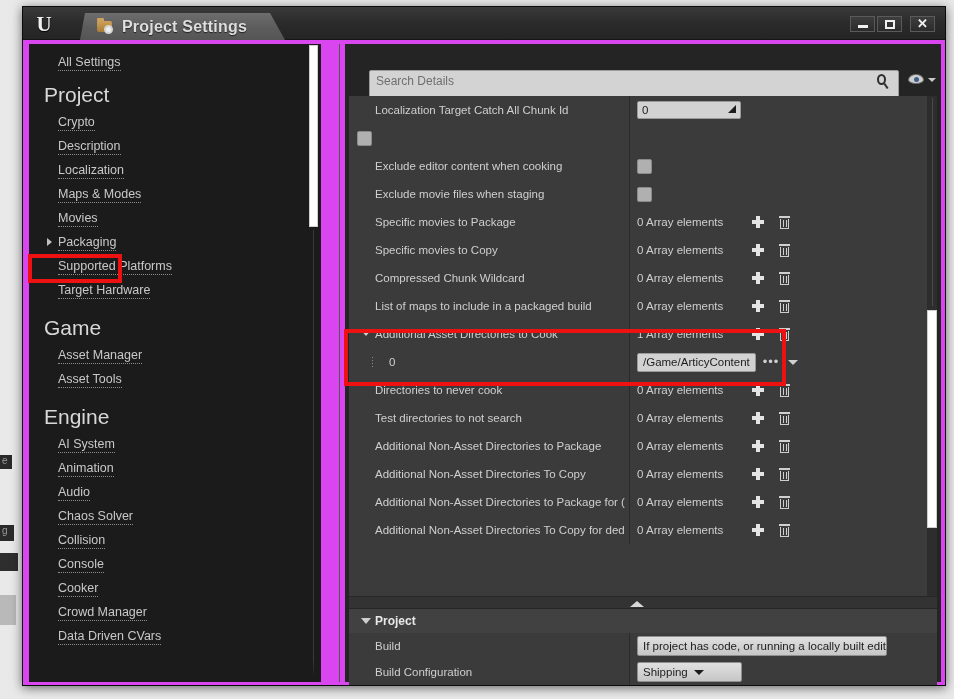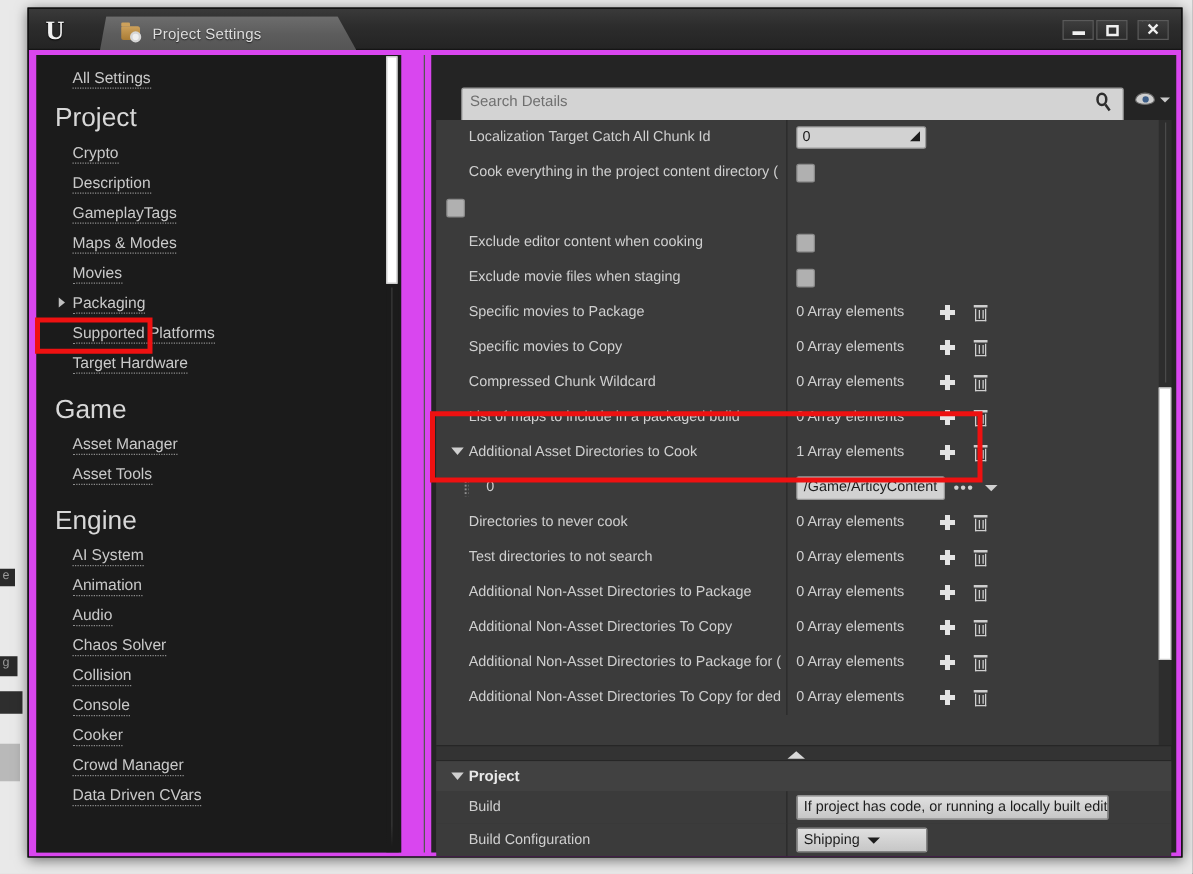--- a/index.html
+++ b/index.html
@@ -80,23 +80,24 @@
     background: #cda15b; border-radius: 1px 1px 0 0;
   }
   .tab-icon .gear {
     position: absolute; left: 7px; top: 6px;
     width: 9px; height: 9px; border-radius: 50%;
     background: #efefef;
     border: 2px solid #d6d6d6;
   }
   #tab-title {
     margin-left: 8px;
-    font-size: 12px; color: #dedede;
+    font-size: 16px; color: #dedede;
     text-shadow: 0 1px 1px #222;
     letter-spacing: .2px;
+    font-weight: bold;
   }
   #tab-close {
     position: absolute; right: 25px; top: 6px;
     font-size: 13px; color: #9a9a9a; cursor: pointer;
     line-height: 14px;
   }
 
   .win-btn {
     position: absolute; top: 9px;
     width: 25px; height: 16px;
@@ -486,21 +487,21 @@
     </div>
 
     <div id="body">
 
       <div id="sidebar">
         <div id="sidebar-items">
             <div class="nav-link" style="top: 11px;">All Settings</div>
             <div class="nav-header" style="top: 39px;">Project</div>
             <div class="nav-link" style="top: 71px;">Crypto</div>
             <div class="nav-link" style="top: 95px;">Description</div>
-            <div class="nav-link" style="top: 119px;">GameplayTags</div>
+            <div class="nav-link" style="top: 119px;">Localization</div>
             <div class="nav-link" style="top: 143px;">Maps &amp; Modes</div>
             <div class="nav-link" style="top: 167px;">Movies</div>
             <span class="nav-arrow" style="top: 194px;"></span>
             <div class="nav-link has-arrow" style="top: 191px;">Packaging</div>
             <div class="nav-link" style="top: 215px;">Supported Platforms</div>
             <div class="nav-link" style="top: 239px;">Target Hardware</div>
             <div class="nav-header" style="top: 272px;">Game</div>
             <div class="nav-link" style="top: 304px;">Asset Manager</div>
             <div class="nav-link" style="top: 328px;">Asset Tools</div>
             <div class="nav-header" style="top: 361px;">Engine</div>
@@ -545,27 +546,20 @@
               <div class="prop-label">Localization Target Catch All Chunk Id</div>
               <div class="prop-value">
                 <div class="num-field">
                   <span>0</span>
                   <span class="drag-corner"></span>
                 </div>
               </div>
             </div>
             <div class="prop-row">
               <div class="col-divider"></div>
-              <div class="prop-label">Cook everything in the project content directory (</div>
-              <div class="prop-value">
-                <div class="checkbox"></div>
-              </div>
-            </div>
-            <div class="prop-row">
-              <div class="col-divider"></div>
               <div class="prop-value">
                 <div class="checkbox"></div>
               </div>
             </div>
             <div class="prop-row">
               <div class="col-divider"></div>
               <div class="prop-label">Exclude editor content when cooking</div>
               <div class="prop-value">
                 <div class="checkbox"></div>
               </div>

